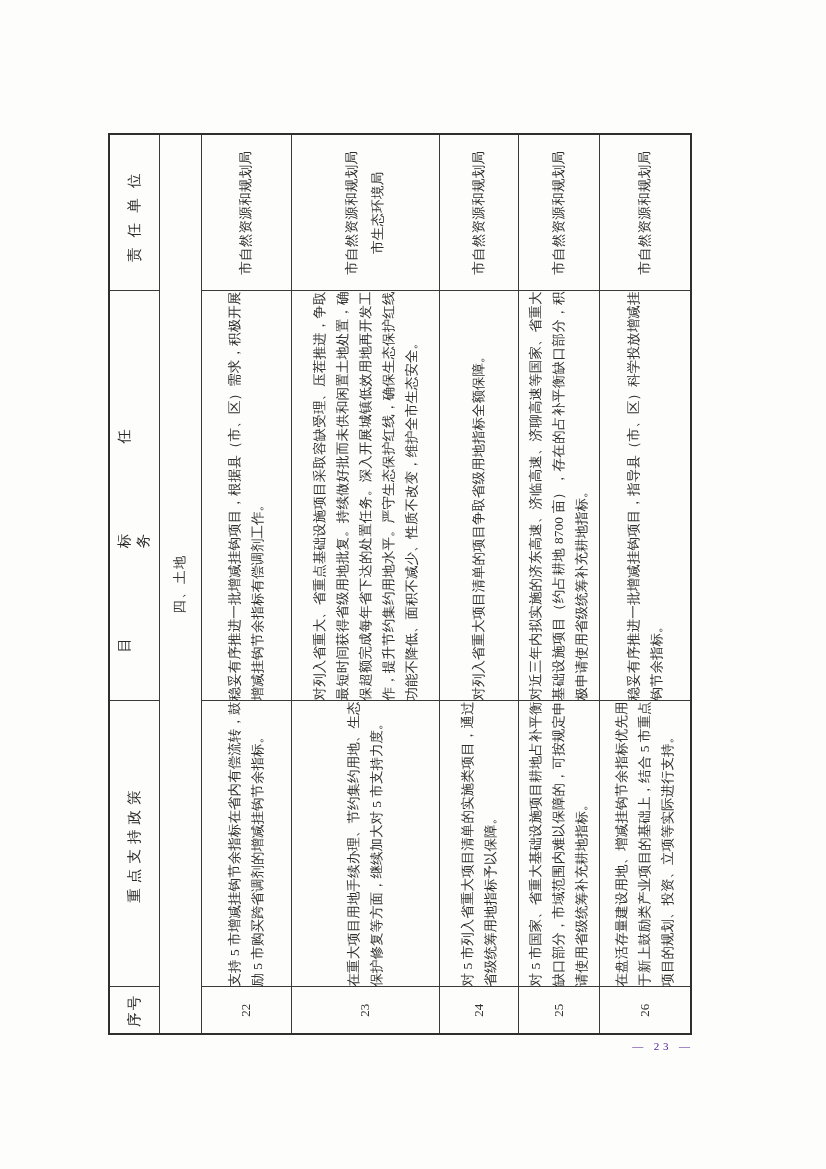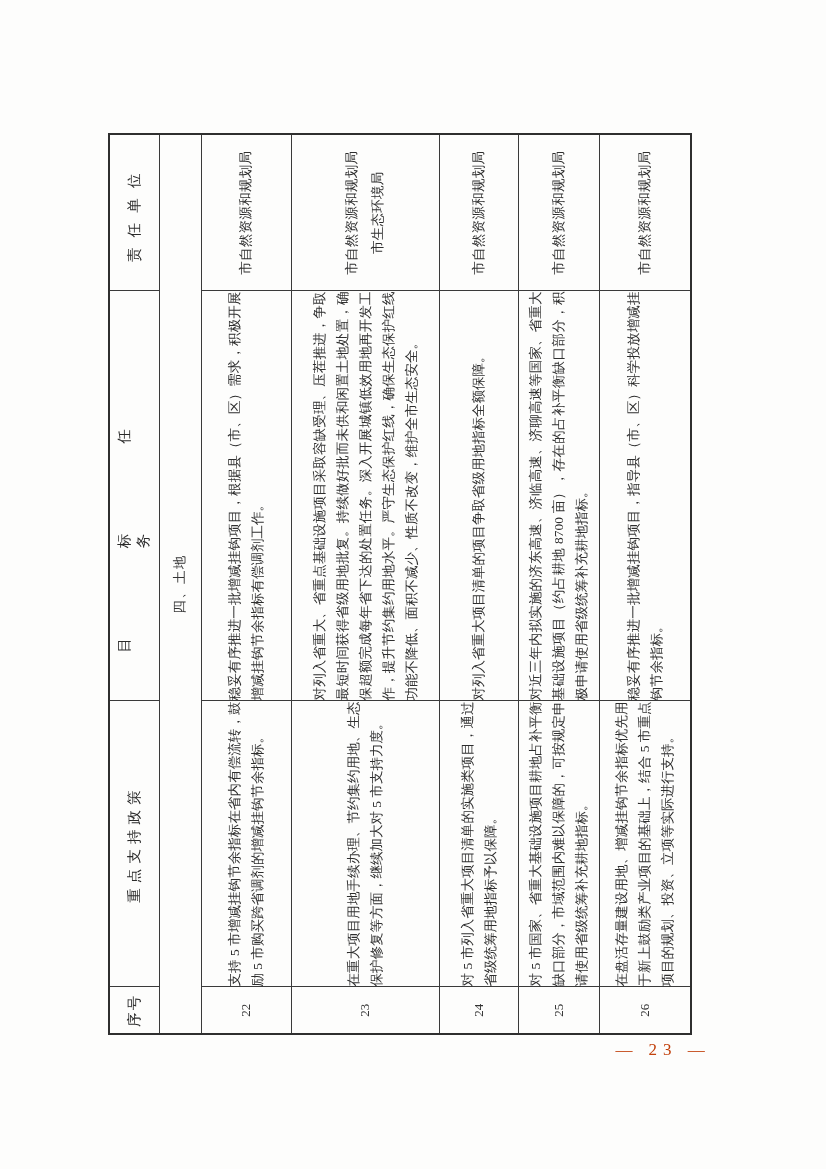--- a/index.html
+++ b/index.html
@@ -55,21 +55,21 @@
   }
   .cell-policy,.cell-task{
     font-size:13.5px;line-height:23px;
     text-align:justify;text-justify:inter-character;
     padding:2px 6px 2px 6px;color:#2e2e2e;
   }
   .cell-unit{text-align:center;font-size:13.5px;}
   .unit-line{line-height:26px;letter-spacing:0.02em;}
   .page-number{
     position:absolute;left:598px;top:1040px;width:130px;
-    text-align:center;font-size:17px;color:#c2410c;
+    text-align:center;font-size:11px;color:#4c1d95;
     letter-spacing:0.35em;
   }
 </style>
 </head>
 <body>
 
 <div class="sheet">
 
   <div class="table-rotate-outer">
     <div class="table-rotate-inner">

